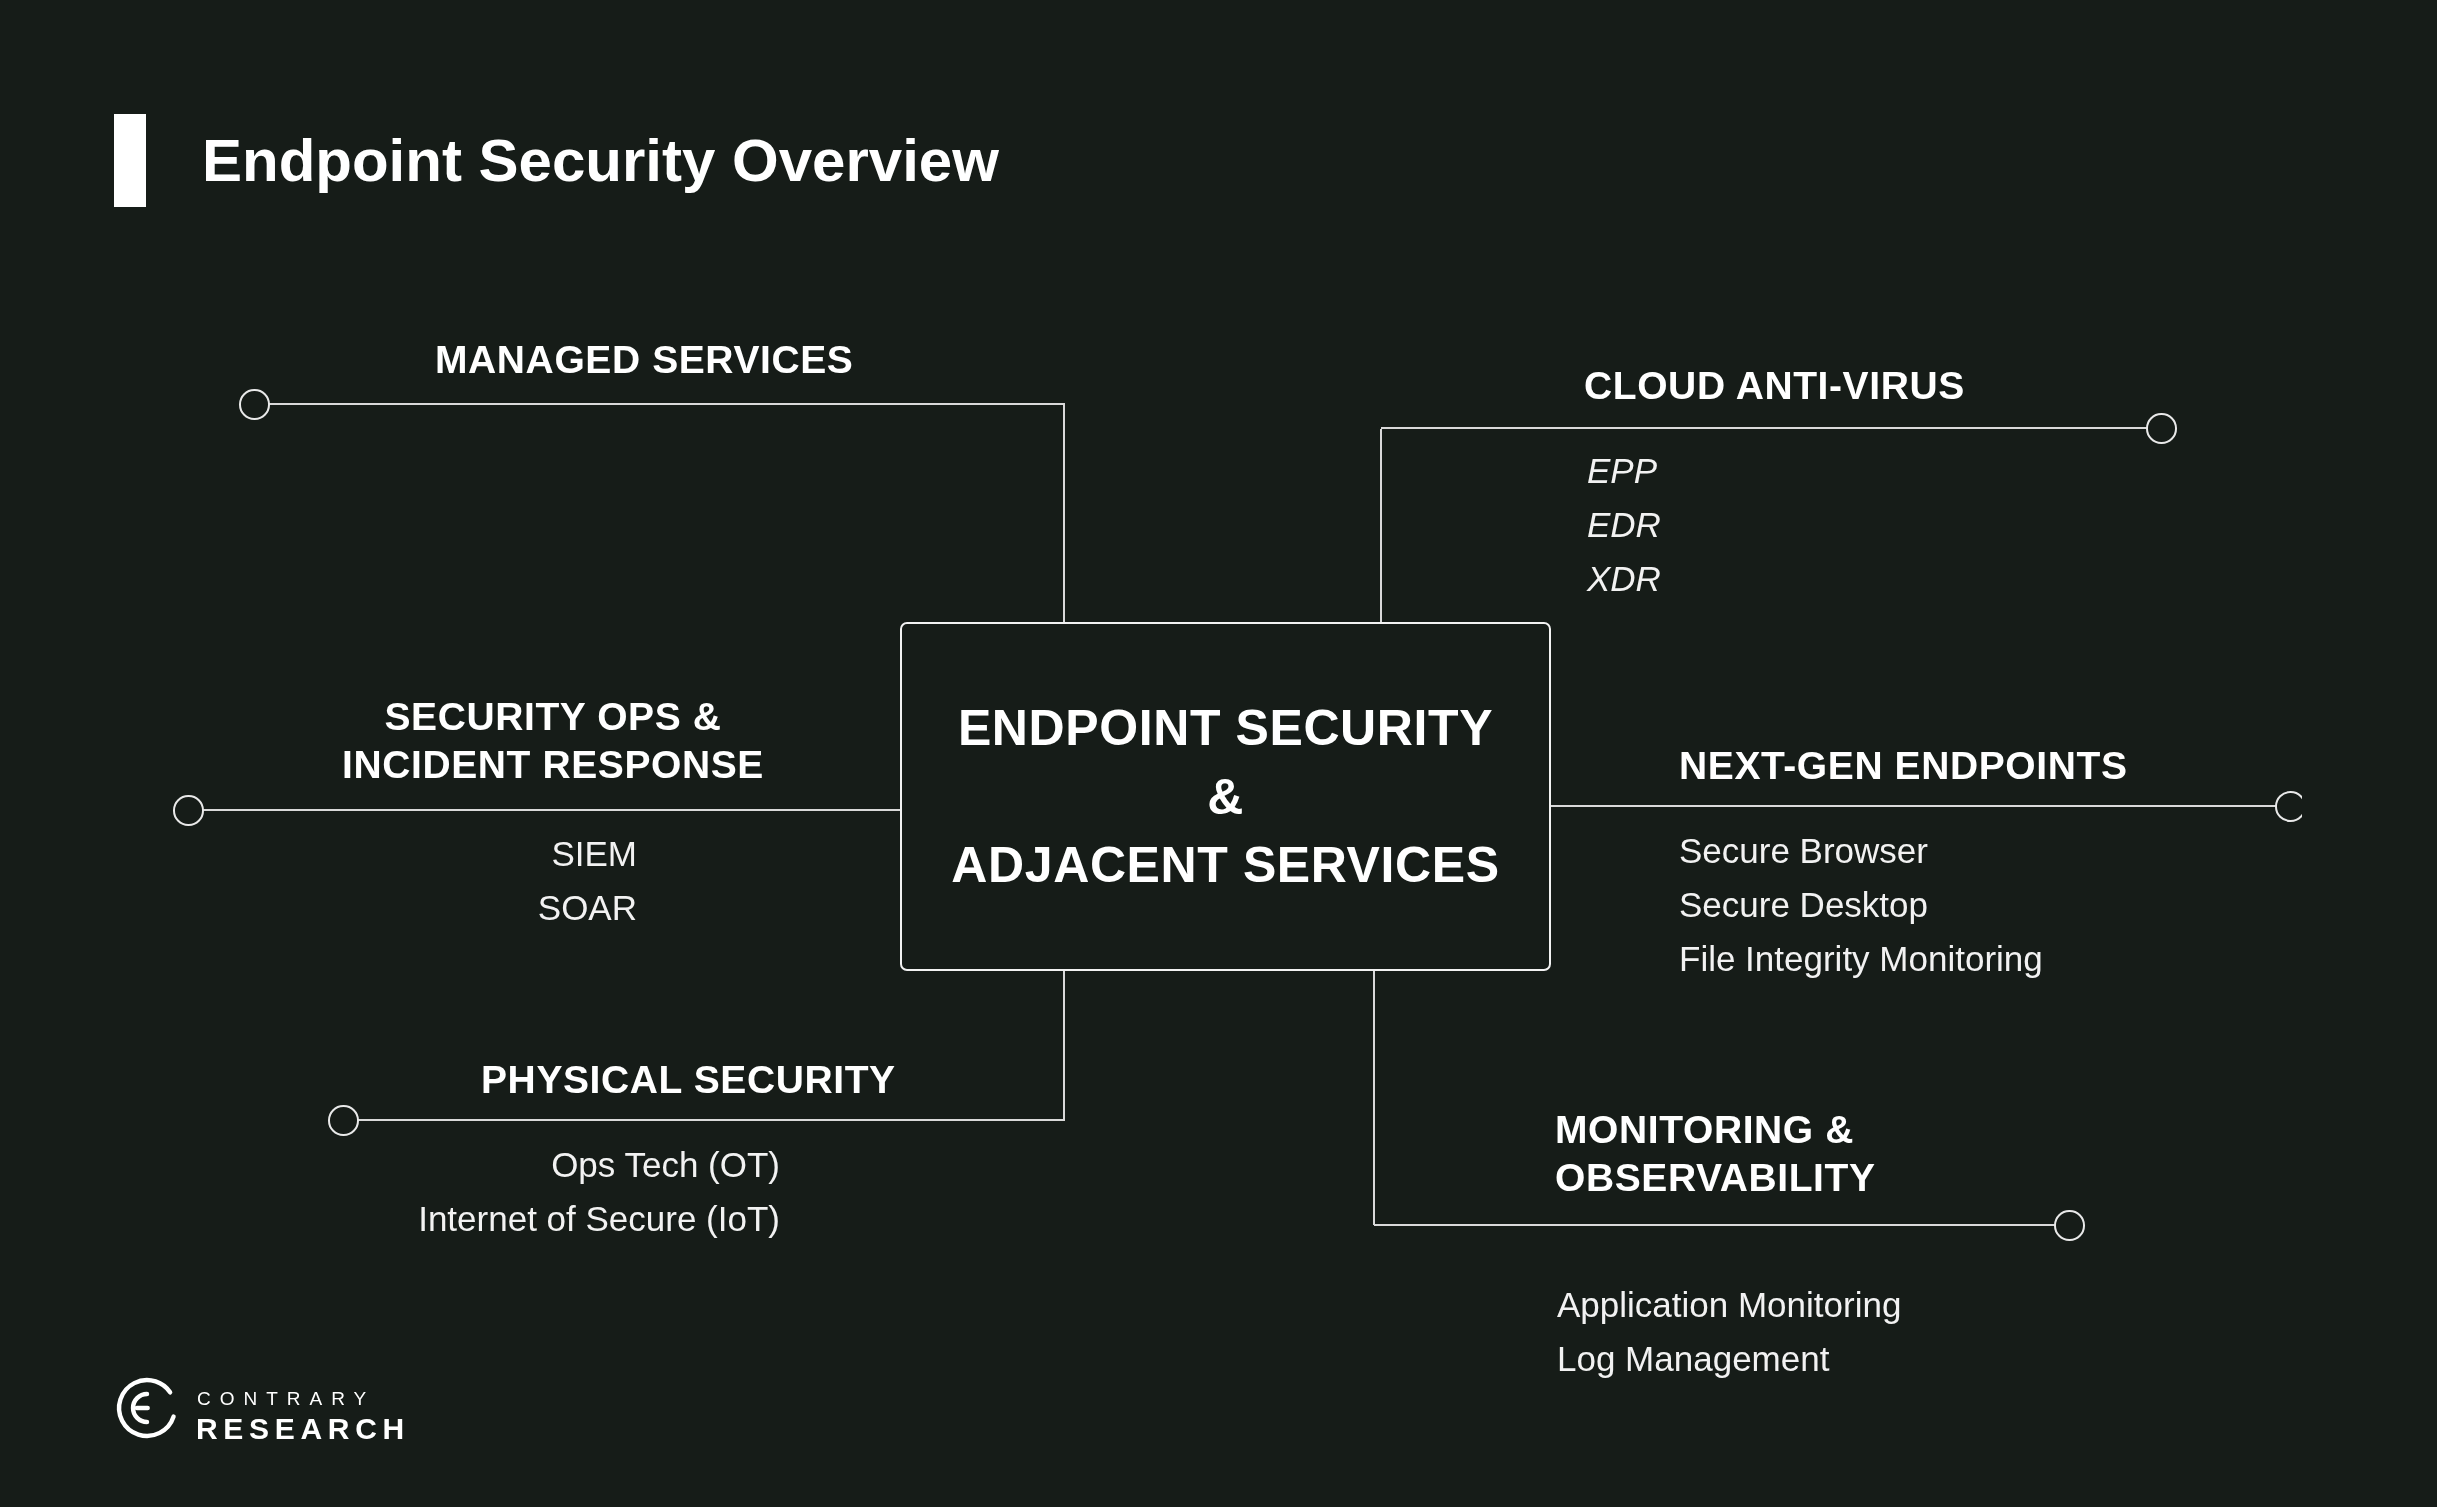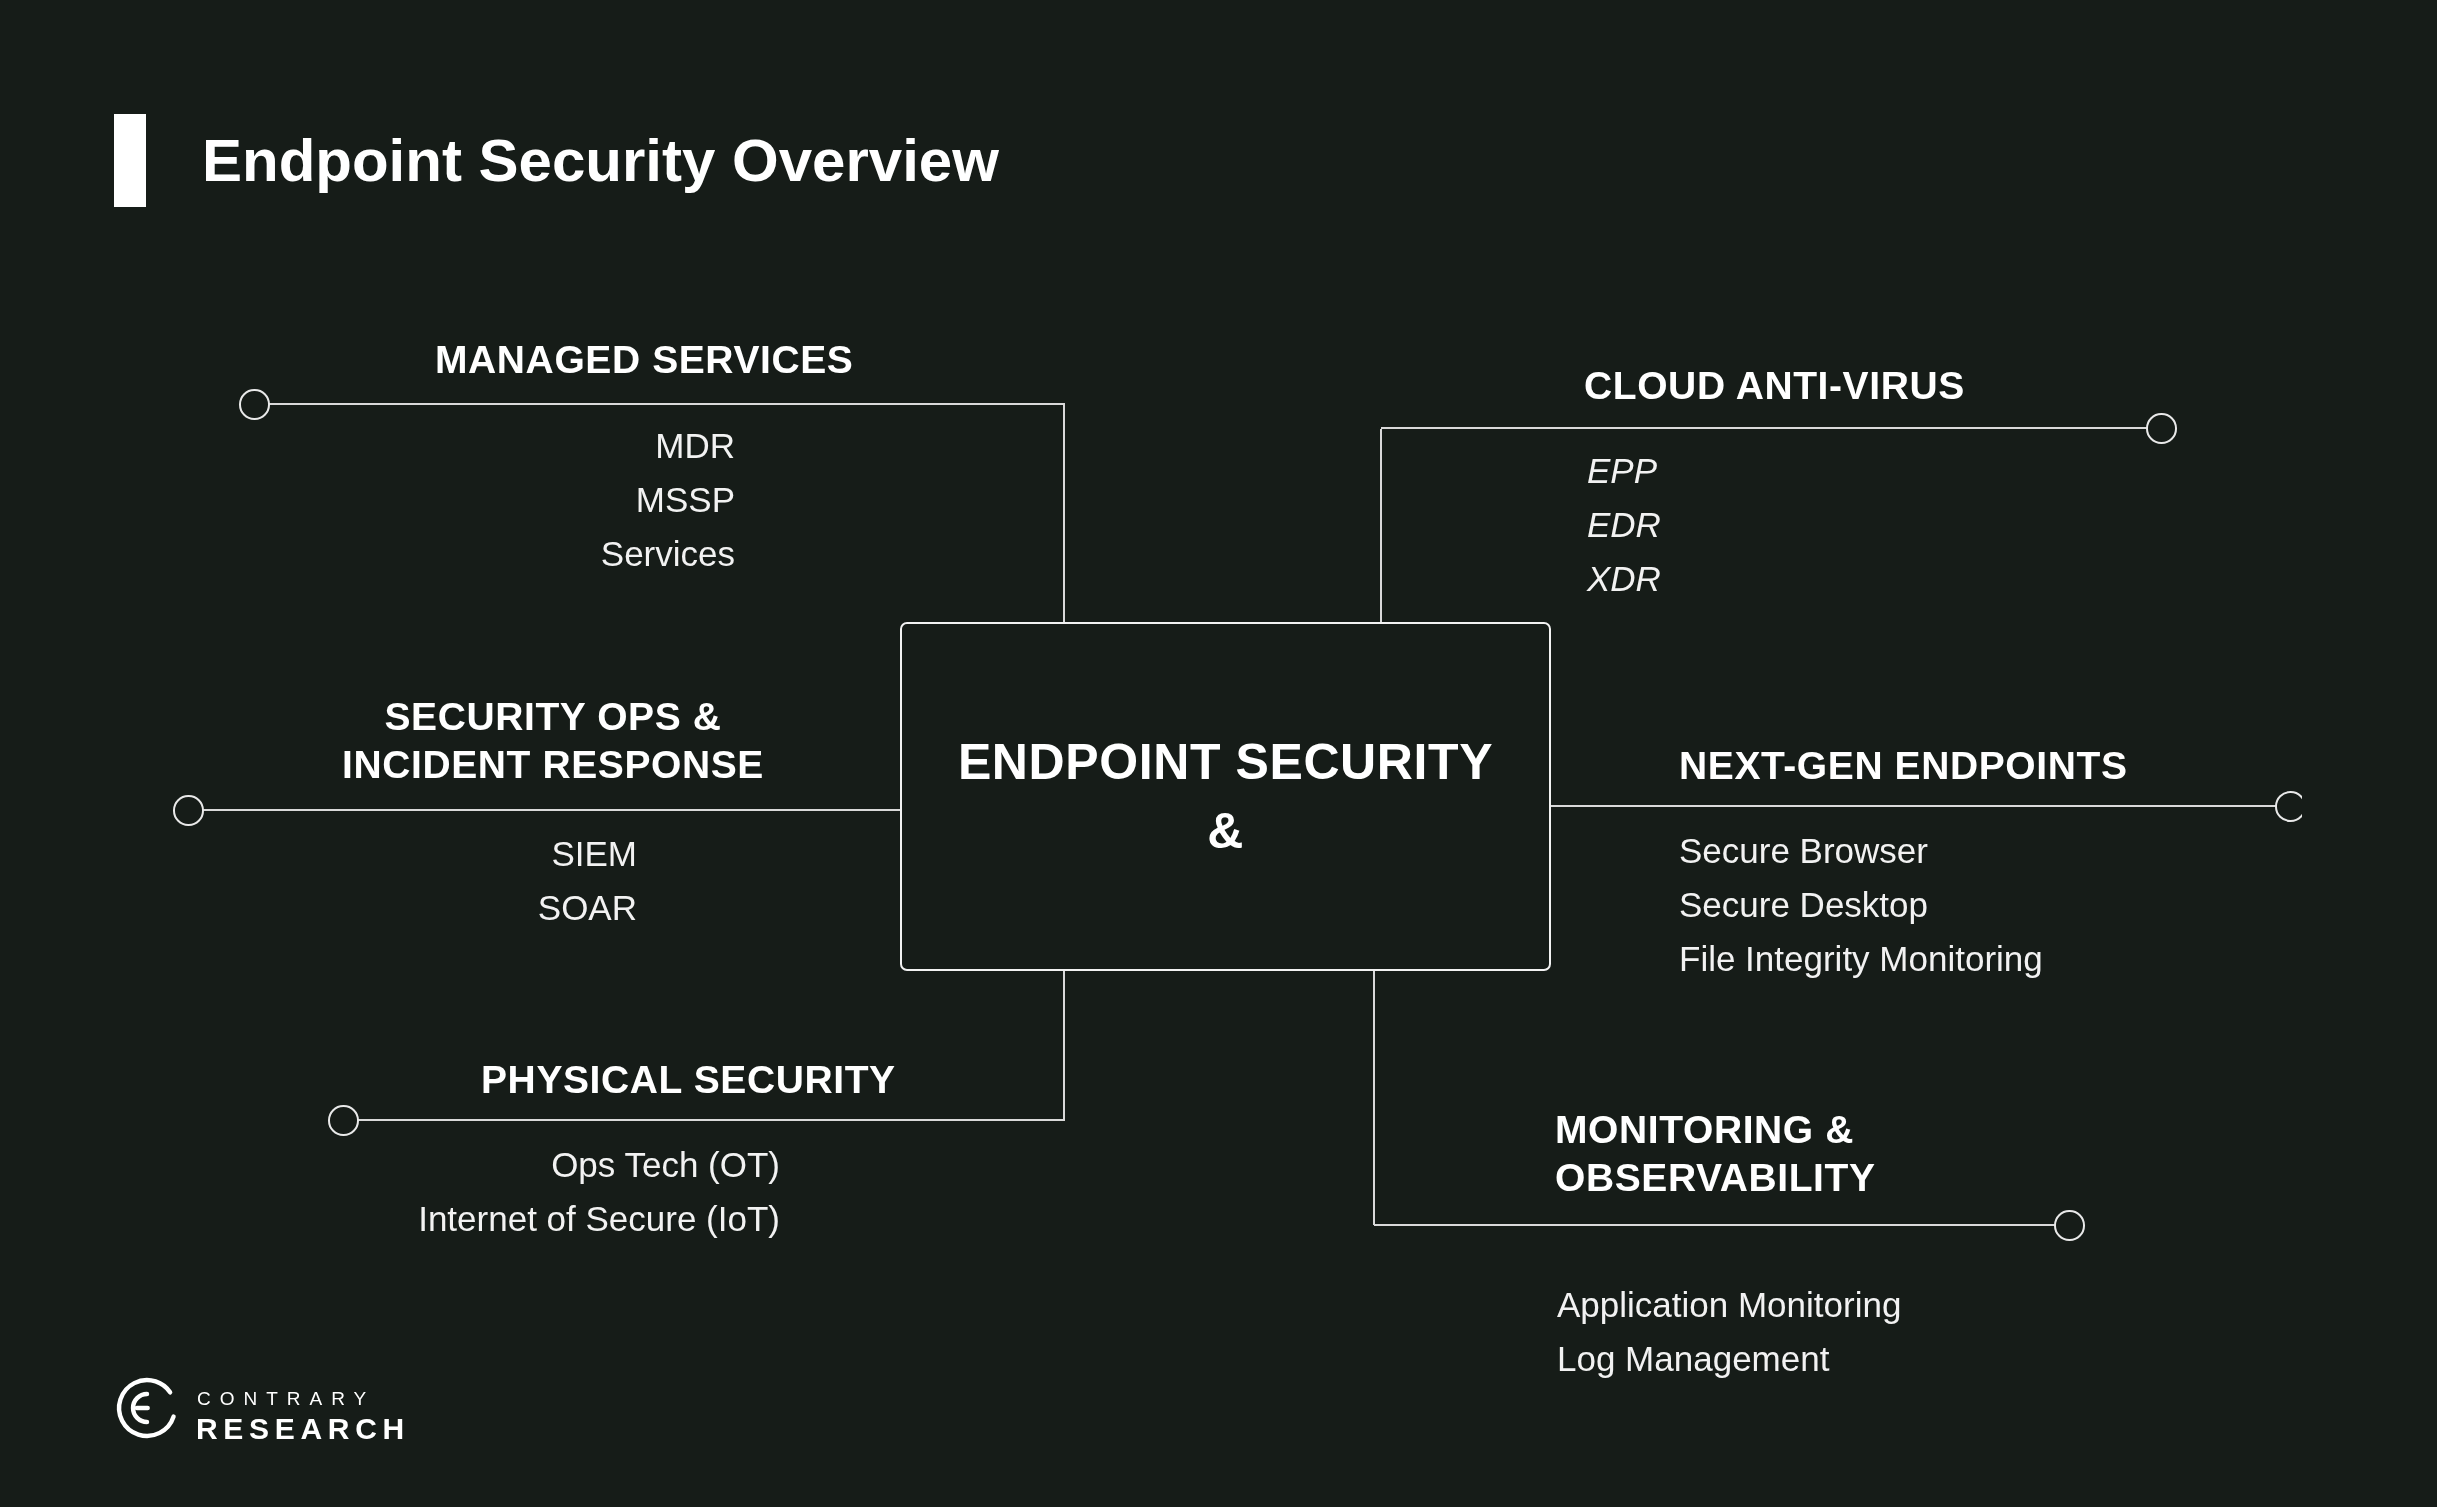--- a/index.html
+++ b/index.html
@@ -55,31 +55,27 @@
 <body>
 
 <div class="stage">
 
   <div class="accent-bar"></div>
   <div class="page-title">Endpoint Security Overview</div>
 
   <div class="center-box">
     <div class="line">ENDPOINT SECURITY</div>
     <div class="line">&amp;</div>
+    <div class="line">ADJACENT SERVICES</div>
   </div>
 
   <div class="branch-title" style="left:435px;top:336px;">MANAGED SERVICES</div>
   <div class="hline" style="left:254px;top:403px;width:811px;"></div>
   <div class="vline" style="left:1063px;top:404px;height:218px;"></div>
   <div class="node" style="left:239px;top:389px;"></div>
-  <div class="items right" style="right:1567px;top:427px;">
-    <div>MDR</div>
-    <div>MSSP</div>
-    <div>Services</div>
-  </div>
 
   <div class="branch-title" style="left:1584px;top:362px;">CLOUD ANTI-VIRUS</div>
   <div class="hline" style="left:1381px;top:427px;width:781px;"></div>
   <div class="vline" style="left:1380px;top:429px;height:194px;"></div>
   <div class="node" style="left:2146px;top:413px;"></div>
   <div class="items" style="left:1587px;top:452px;font-style:italic;">
     <div>EPP</div>
     <div>EDR</div>
     <div>XDR</div>
   </div>

